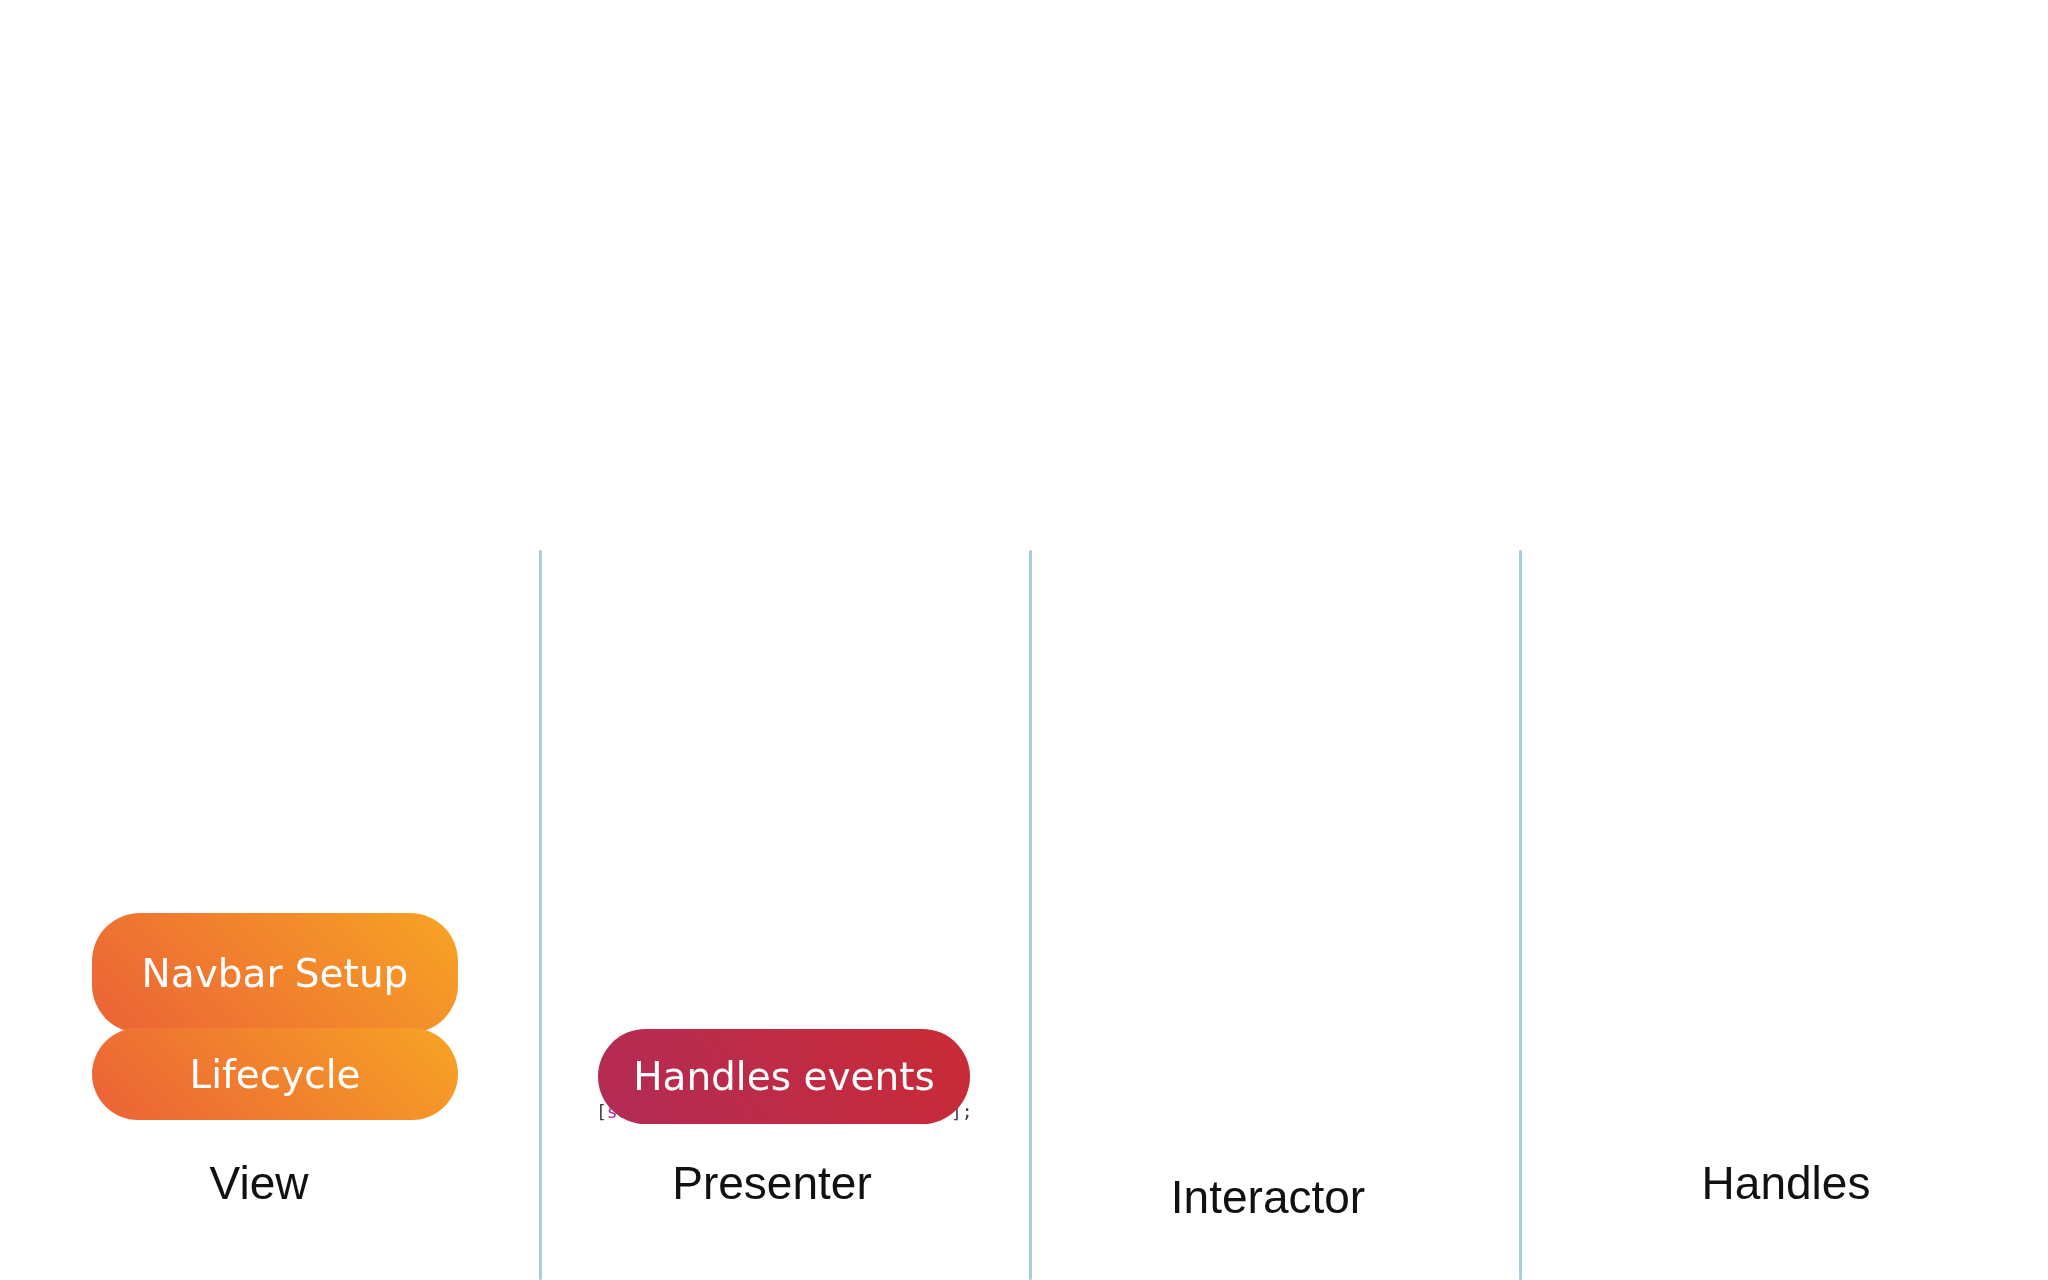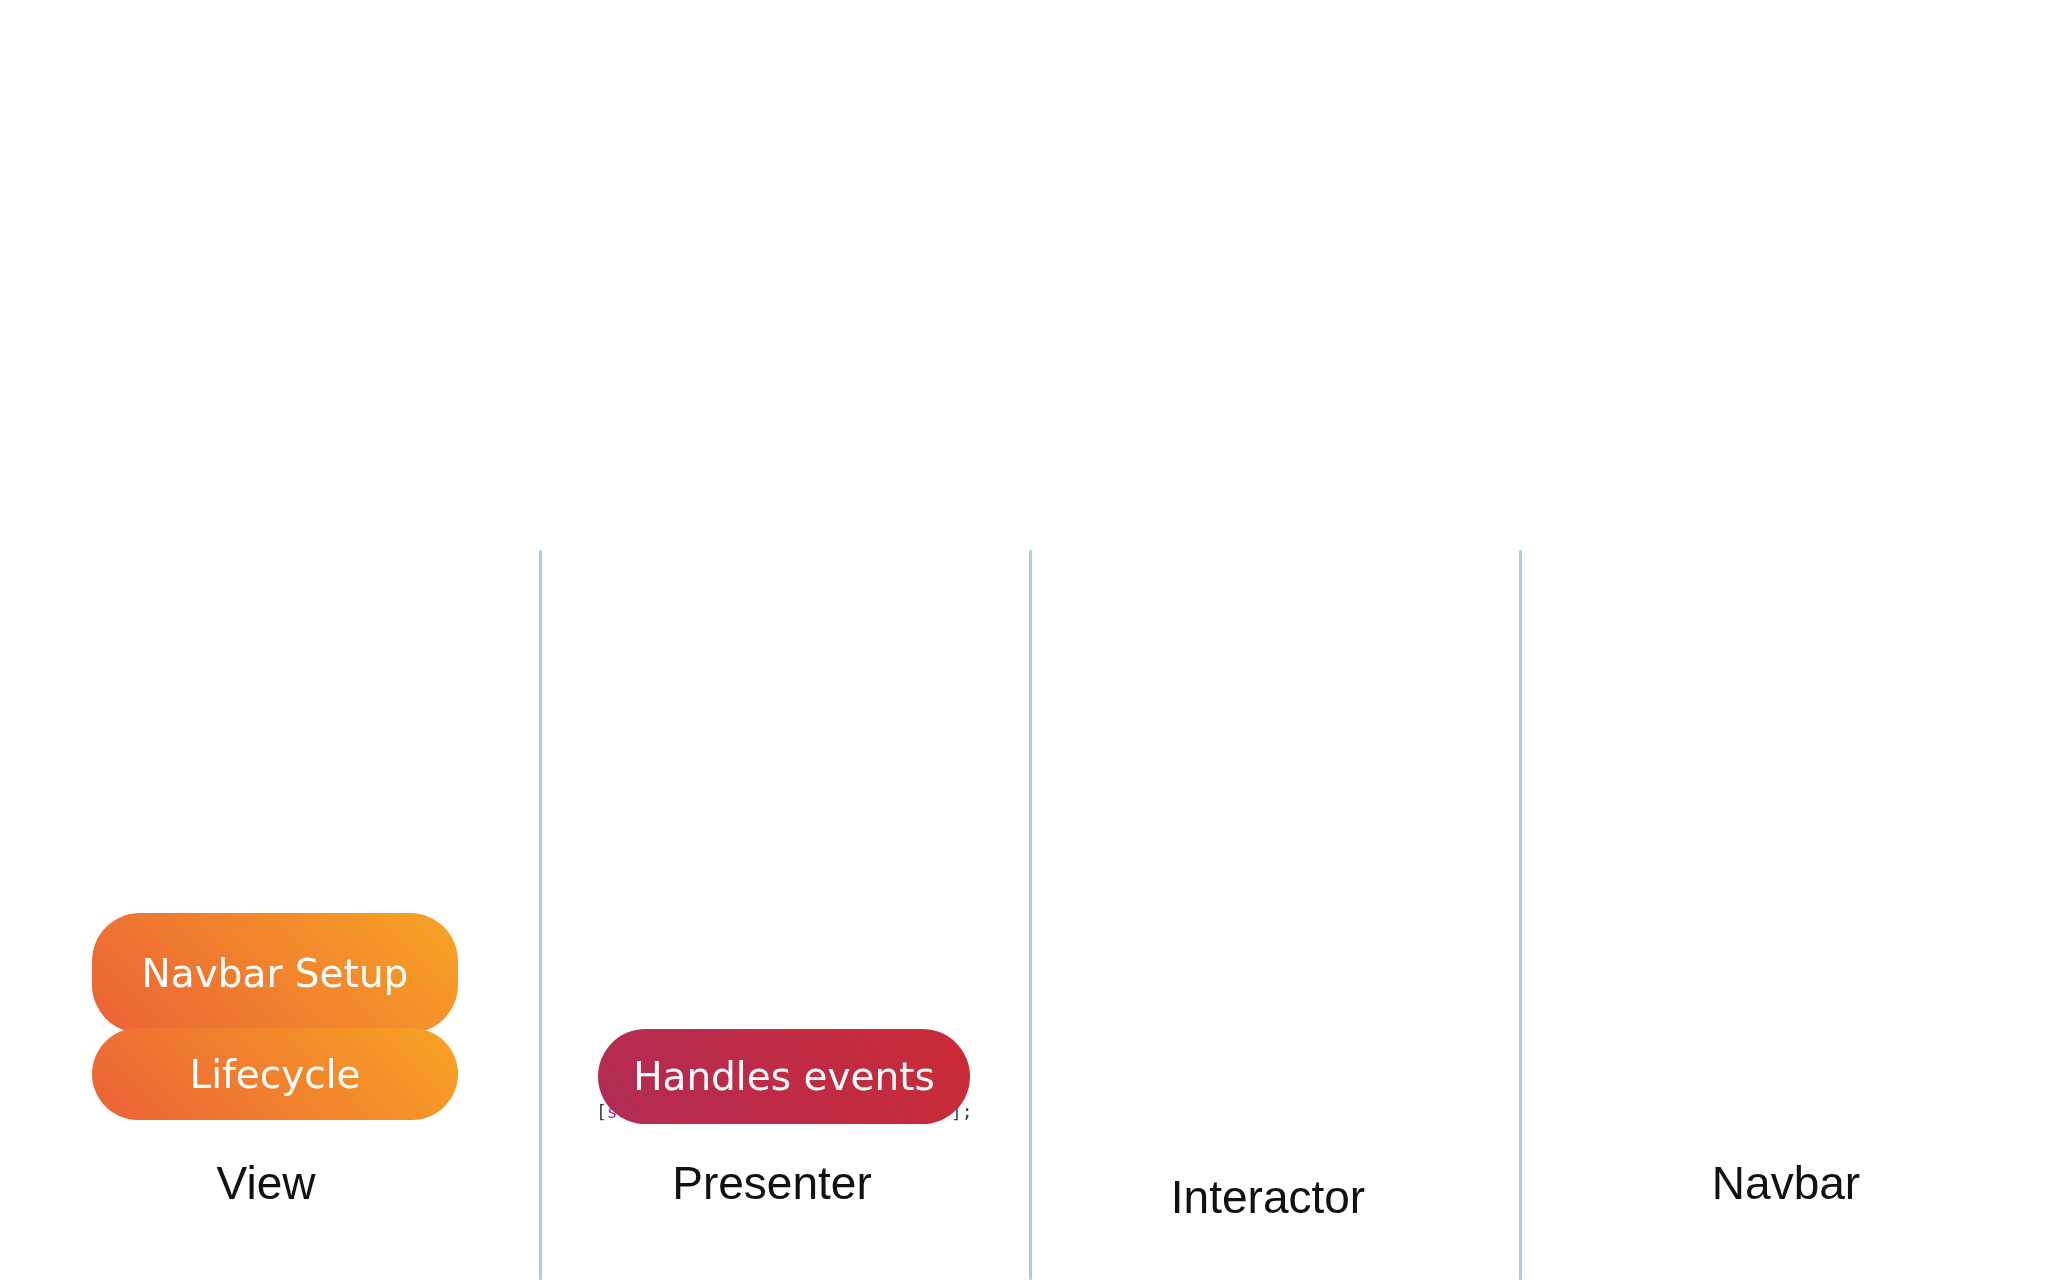--- a/index.html
+++ b/index.html
@@ -36,21 +36,21 @@
   .col-label {
     position: absolute;
     top: 1156px;
     transform: translateX(-50%);
     font-size: 46px;
     line-height: 54px;
     color: #111111;
     white-space: nowrap;
     font-family: "Liberation Sans", sans-serif;
   }
-  .col-label.view       { left: 266px; text-align: right; }
+  .col-label.view       { left: 259px; text-align: right; }
   .col-label.presenter  { left: 772px; }
   .col-label.interactor { left: 1268px; margin-top: 14px; }
   .col-label.router     { left: 1786px; }
 
   
   .pill {
     position: absolute;
     display: flex;
     align-items: center;
     justify-content: center;
@@ -115,15 +115,15 @@
     <span>Handles events</span>
   </div>
 
   <div class="pill orange lifecycle">
     <span>Lifecycle</span>
   </div>
 
   <div class="col-label view">View</div>
   <div class="col-label presenter">Presenter</div>
   <div class="col-label interactor">Interactor</div>
-  <div class="col-label router">Navbar</div>
+  <div class="col-label router">Handles</div>
 
 </div>
 
 </body></html>

